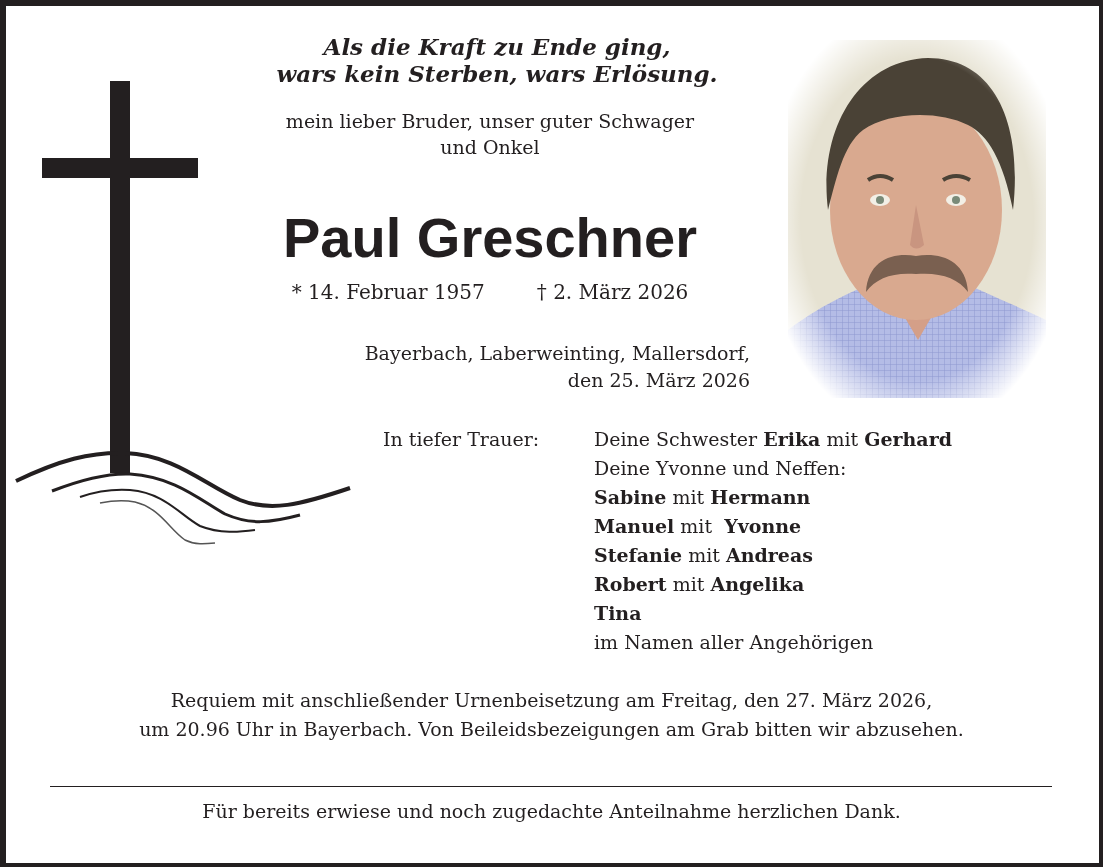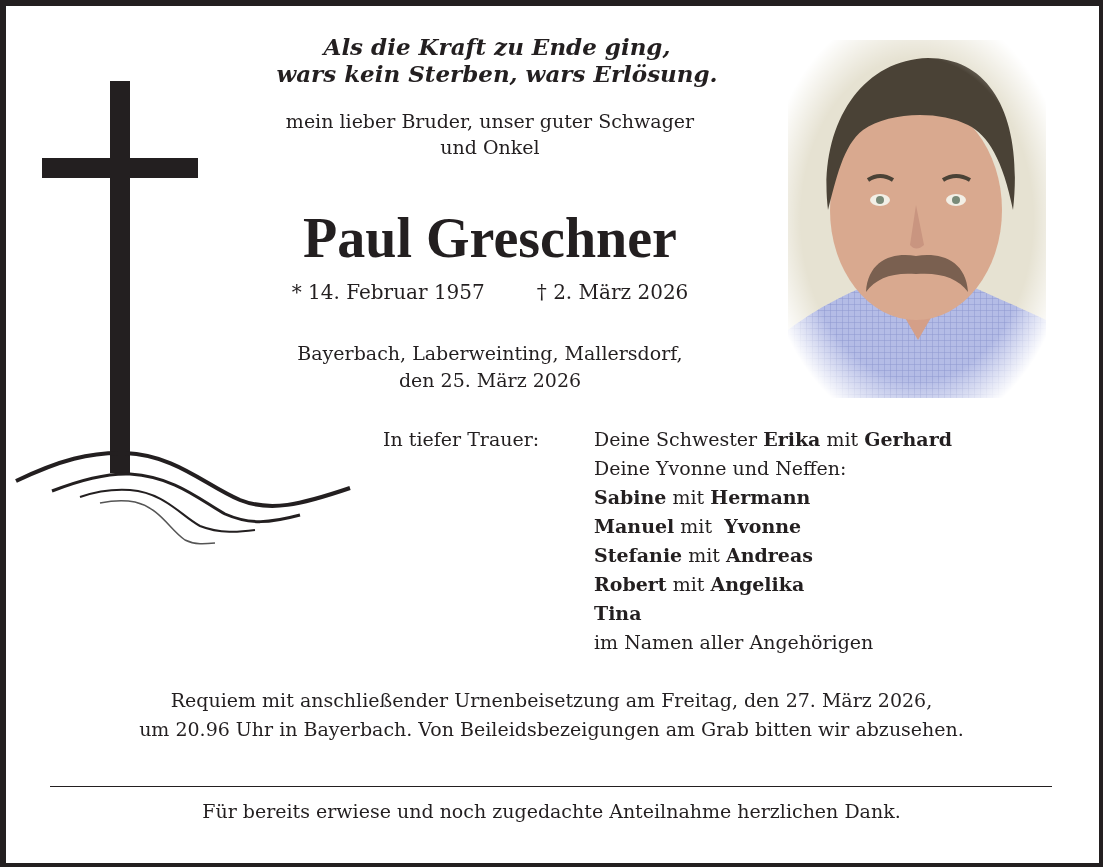--- a/index.html
+++ b/index.html
@@ -2,24 +2,24 @@
 <html><head>
 <meta charset="utf-8">
 <style>
   html, body { margin:0; padding:0; background:#ffffff; }
   body { width:1103px; height:867px; position:relative; overflow:hidden; font-family:"DejaVu Serif","Liberation Serif",serif; color:#231f20; }
   .frame { position:absolute; left:0; top:0; width:1103px; height:867px; box-sizing:border-box; border:6px solid #231f20; border-right-width:4px; border-bottom-width:4px; background:#fff; }
   .abs { position:absolute; }
   .center { text-align:center; }
   .motto { left:247px; width:500px; top:33px; font-style:italic; font-size:23px; line-height:27px;font-weight:bold; }
   .intro { left:230px; width:520px; top:108px; font-size:19px; line-height:26px; }
-  .name { left:230px; width:520px; top:203px; font-size:56px; font-weight:bold; line-height:70px; letter-spacing:0px; font-family:Liberation Serif, serif; }
+  .name { left:230px; width:520px; top:203px; font-size:56px; font-weight:bold; line-height:70px; letter-spacing:0px; font-family:Liberation Sans, sans-serif; }
   .dates { left:230px; width:520px; top:279px; font-size:20px; line-height:26px; }
   .dates span { display:inline-block; }
-  .place { left:230px; width:520px; top:340px; font-size:19px; line-height:27px; }
+  .place { left:230px; width:520px; top:340px; font-size:19px; line-height:27px;text-align:right; }
   .mourn-label { left:383px; top:425px; font-size:19px; line-height:29px; }
   .mourn-list { left:594px; top:425px; font-size:19px; line-height:29px; }
   .mourn-list div { white-space:nowrap; }
   b { font-weight:bold; }
   .footer { left:40px; width:1023px; top:686px; font-size:19px; line-height:29px; }
   .rule { left:50px; width:1002px; top:786px; height:1px; background:#231f20; }
   .thanks { left:40px; width:1023px; top:797px; font-size:19px; line-height:28px; }
   .photo { left:788px; top:40px; width:258px; height:358px; }
   .cross { left:0; top:0; }
 </style>

